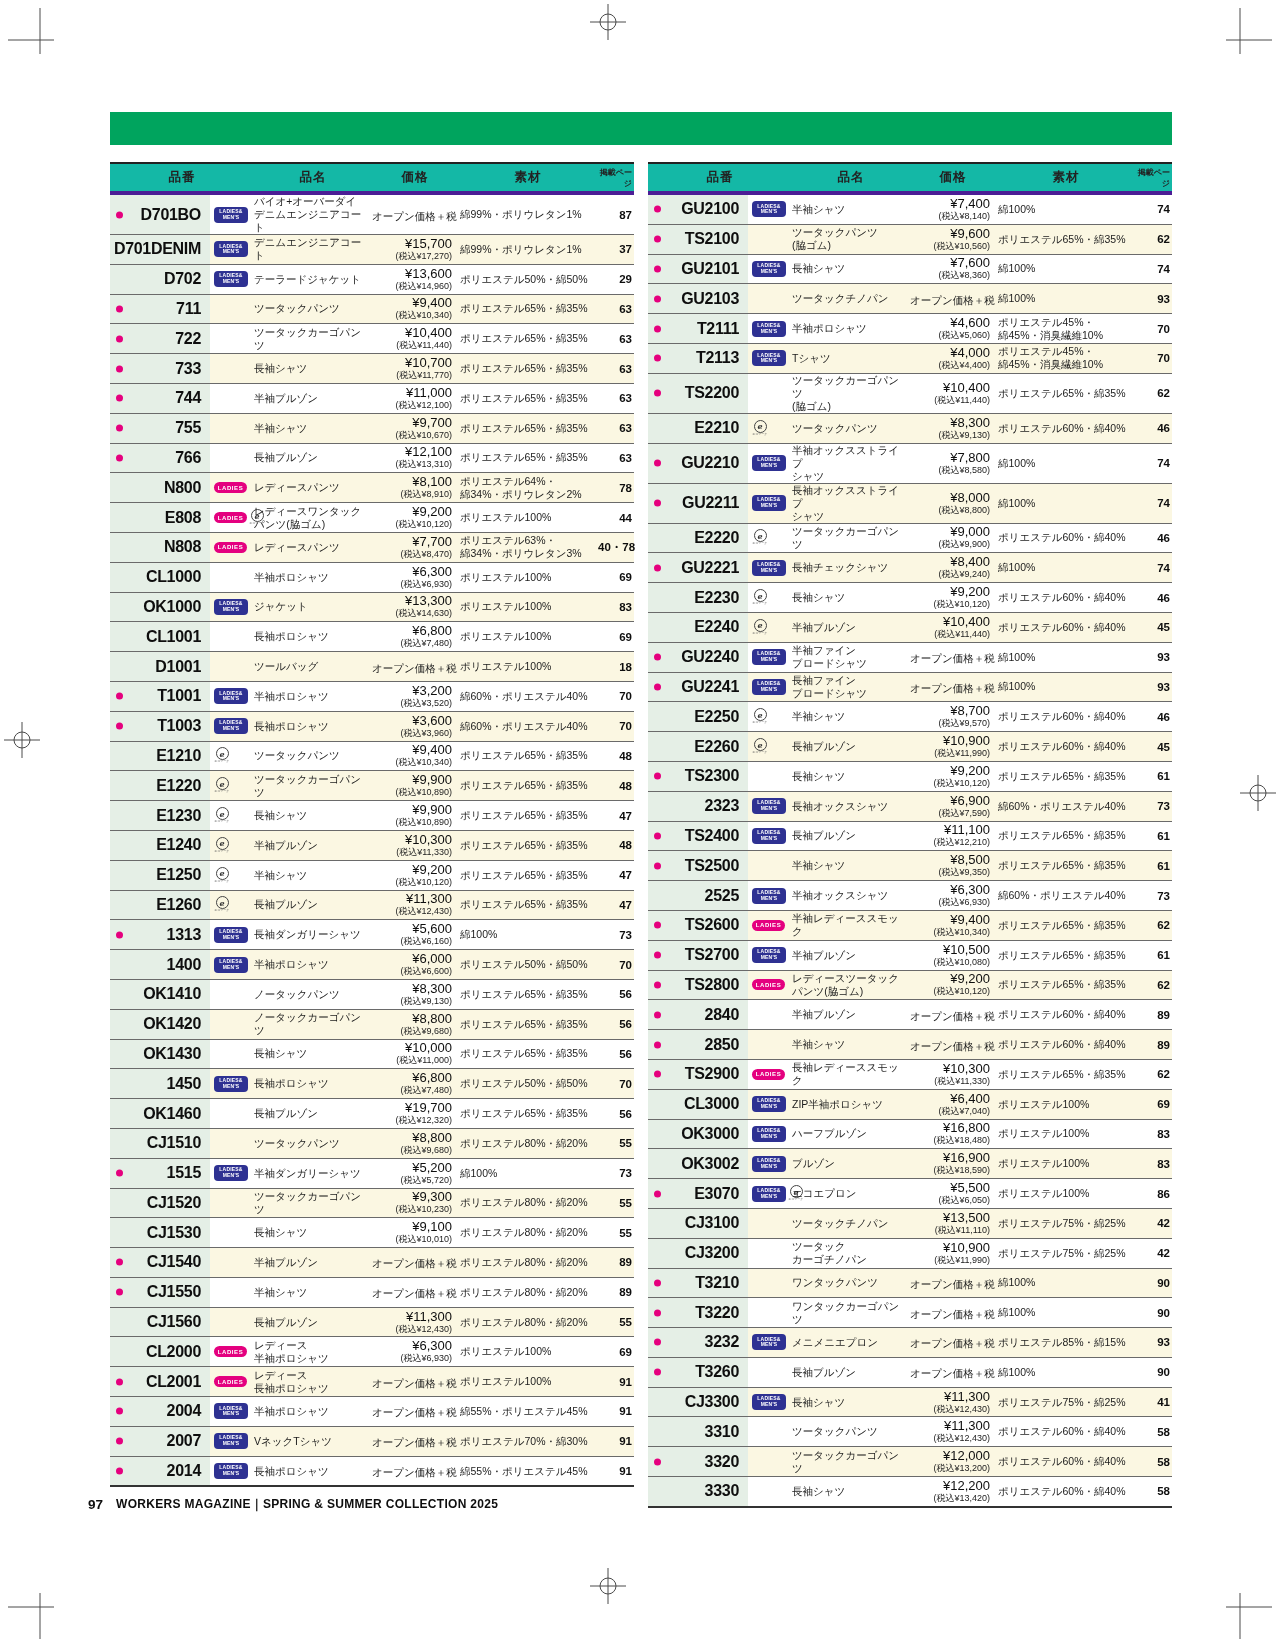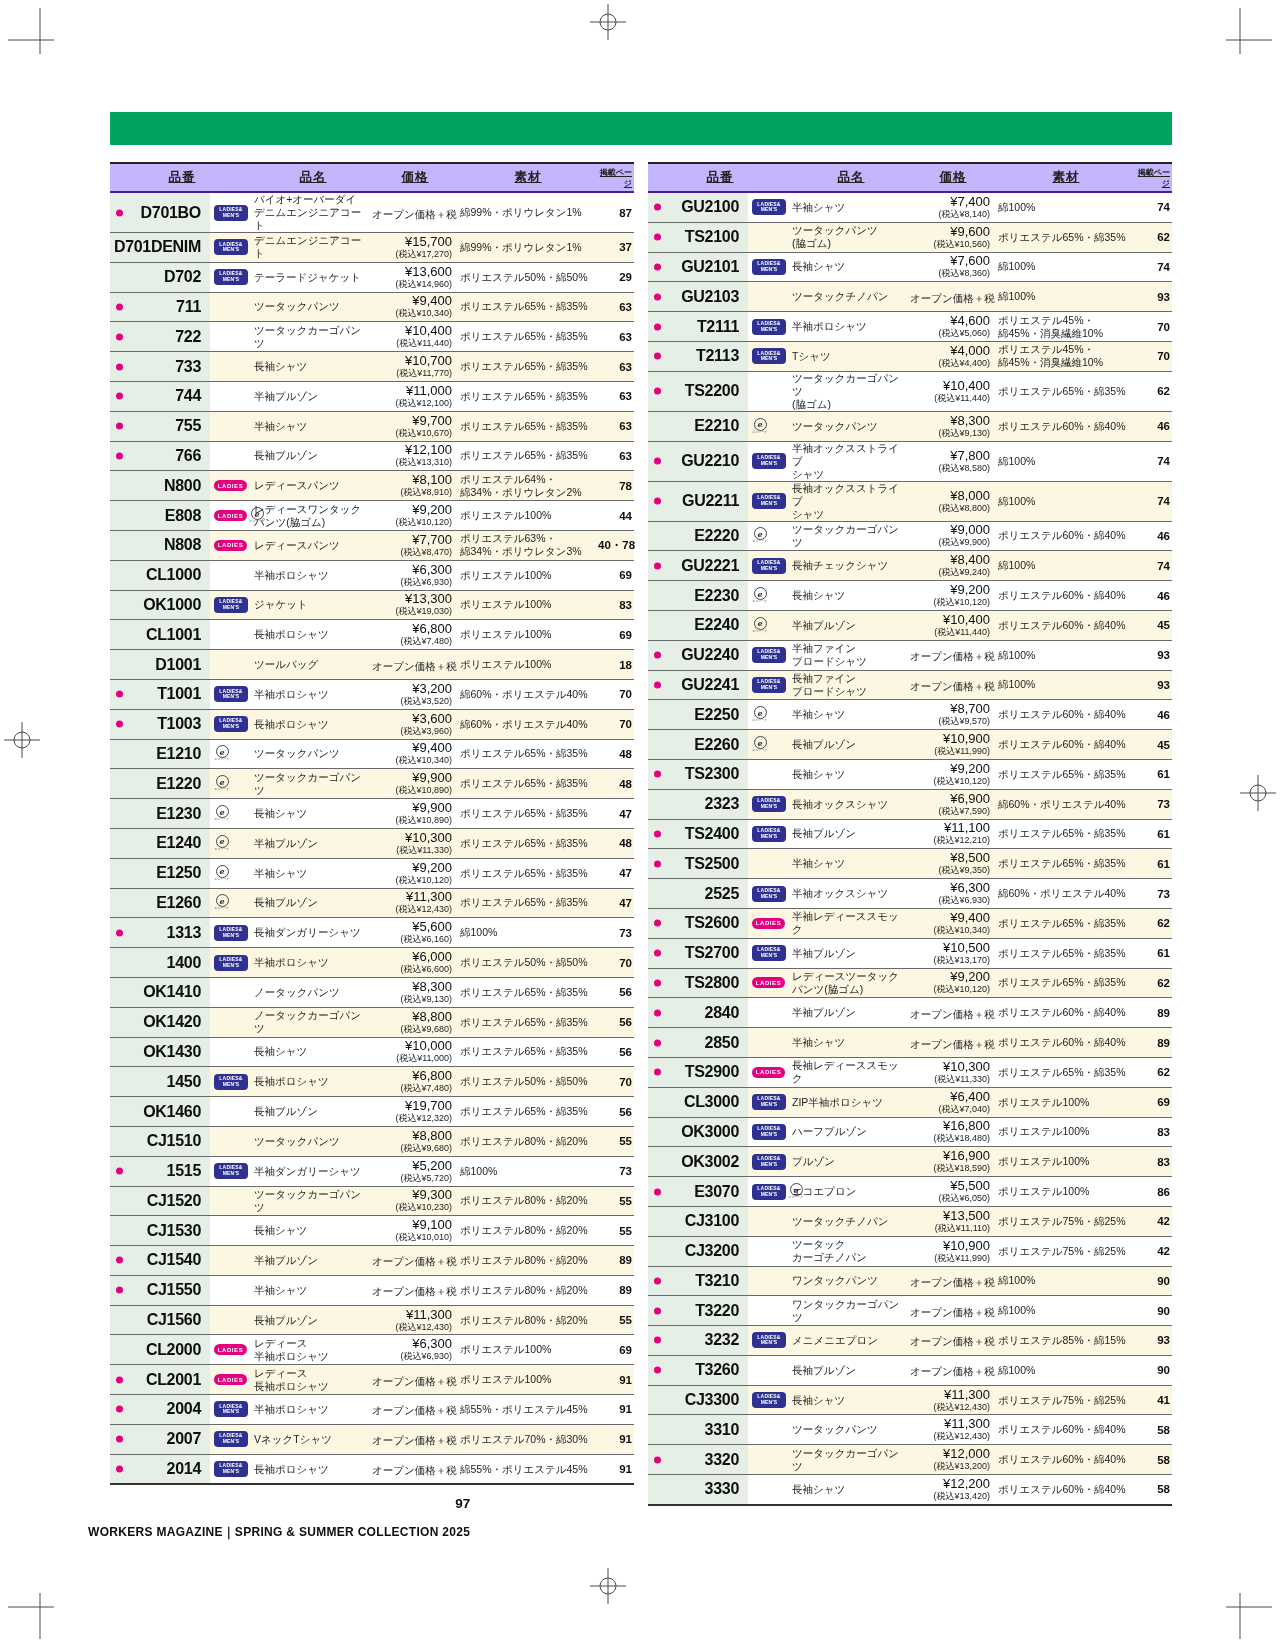--- a/index.html
+++ b/index.html
@@ -7,22 +7,22 @@
     width:1280px;height:1647px;position:relative;background:#fff;
     font-family:"Liberation Sans","DejaVu Sans",sans-serif;color:#111;
     overflow:hidden;
   }
   .greenbar{position:absolute;left:110px;top:112px;width:1062px;height:33px;background:#00a45e;}
   .ptable{position:absolute;top:162px;width:524px;}
   #tableL{left:110px}
   #tableR{left:648px}
   .thead{
     display:grid;grid-template-columns:100px 44px 118px 86px 140px 36px;
-    background:#c4b5fd;border-top:2px solid #222;border-bottom:2px solid #4c1d95;
-    height:27px;align-items:center;font-weight:bold;color:#222;text-decoration:underline;
+    background:#14b8a6;border-top:2px solid #222;border-bottom:4px solid #4c1d95;
+    height:27px;align-items:center;font-weight:bold;color:#222;
   }
   .th{text-align:center;font-size:12.5px;letter-spacing:1px;}
   .th.code{grid-column:1/3;}
   .th.page{font-size:8px;text-align:right;padding-right:2px;letter-spacing:0;}
   .rows{border-bottom:2px solid #333;}
   .row{
     display:grid;grid-template-columns:100px 44px 118px 86px 140px 36px;
     min-height:28.8px;border-top:1px solid #6a6a6a;align-items:center;
   }
   .rows .row:first-child{border-top:none;}
@@ -50,21 +50,21 @@
     color:#333;box-sizing:border-box;
   }
   .eco-caption{font-size:7px;transform:scale(0.42);transform-origin:center top;color:#555;white-space:nowrap;height:4px;line-height:4px;}
   .c-name{font-size:10.5px;color:#1c1c1c;white-space:pre-line;line-height:13px;padding-right:2px;}
   .c-price{text-align:right;padding-right:6px;}
   .price-main{display:block;font-size:13px;color:#0e0e0e;line-height:14px;white-space:nowrap;}
   .price-tax{display:block;font-size:9px;color:#222;line-height:11px;white-space:nowrap;}
   .price-open{font-size:10.5px;color:#1c1c1c;white-space:nowrap;}
   .c-mat{font-size:10.5px;color:#1c1c1c;white-space:pre-line;line-height:13px;padding-left:2px;}
   .c-page{text-align:right;font-size:11.5px;font-weight:bold;padding-right:2px;white-space:nowrap;color:#0e0e0e;}
-  .footer{position:absolute;left:88px;top:1496px;display:flex;align-items:flex-end;gap:13px;color:#0e0e0e;flex-direction:column;}
+  .footer{position:absolute;left:88px;top:1496px;display:flex;align-items:center;gap:13px;color:#0e0e0e;}
   .footer .pn{font-size:13.5px;font-weight:bold;}
   .footer .ttl{font-size:12px;font-weight:bold;letter-spacing:0.3px;}
   .mark{position:absolute;}
   .mark svg line,.mark svg circle{stroke:#4a4a4a;stroke-width:1;fill:none;}
 </style>
 </head>
 <body>
 
 <div class="mark" style="left:8px;top:8px;">
   <svg width="46" height="46">
@@ -338,21 +338,21 @@
         </div>
         <div class="c-badge">
           <span class="badge-lm">
             <span>LADIES&amp;</span>
             <span>MEN'S</span>
           </span>
         </div>
         <div class="c-name">ジャケット</div>
         <div class="c-price">
           <span class="price-main">¥13,300</span>
-          <span class="price-tax">(税込¥19,030)</span>
+          <span class="price-tax">(税込¥14,630)</span>
         </div>
         <div class="c-mat">ポリエステル100%</div>
         <div class="c-page">83</div>
       </div>
       <div class="row">
         <div class="c-code">
           <span class="code-text">CL1001</span>
         </div>
         <div class="c-badge"></div>
         <div class="c-name">長袖ポロシャツ</div>
@@ -1234,21 +1234,21 @@
         </div>
         <div class="c-badge">
           <span class="badge-lm">
             <span>LADIES&amp;</span>
             <span>MEN'S</span>
           </span>
         </div>
         <div class="c-name">半袖ブルゾン</div>
         <div class="c-price">
           <span class="price-main">¥10,500</span>
-          <span class="price-tax">(税込¥13,170)</span>
+          <span class="price-tax">(税込¥10,080)</span>
         </div>
         <div class="c-mat">ポリエステル65%・綿35%</div>
         <div class="c-page">61</div>
       </div>
       <div class="row">
         <div class="c-code">
           <span class="dot on"></span>
           <span class="code-text">TS2800</span>
         </div>
         <div class="c-badge">

